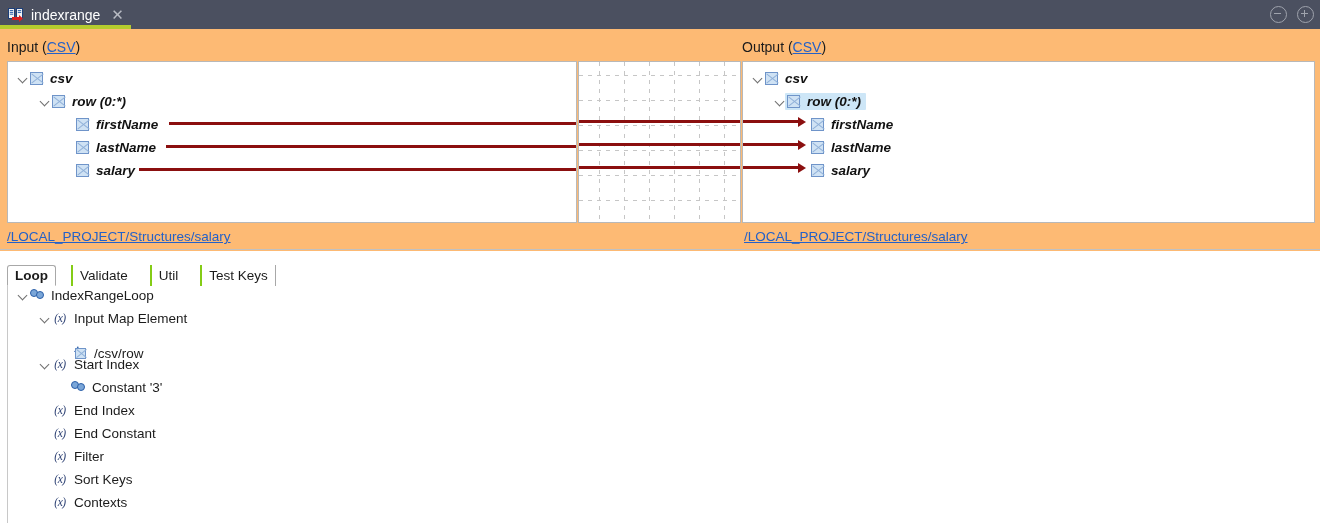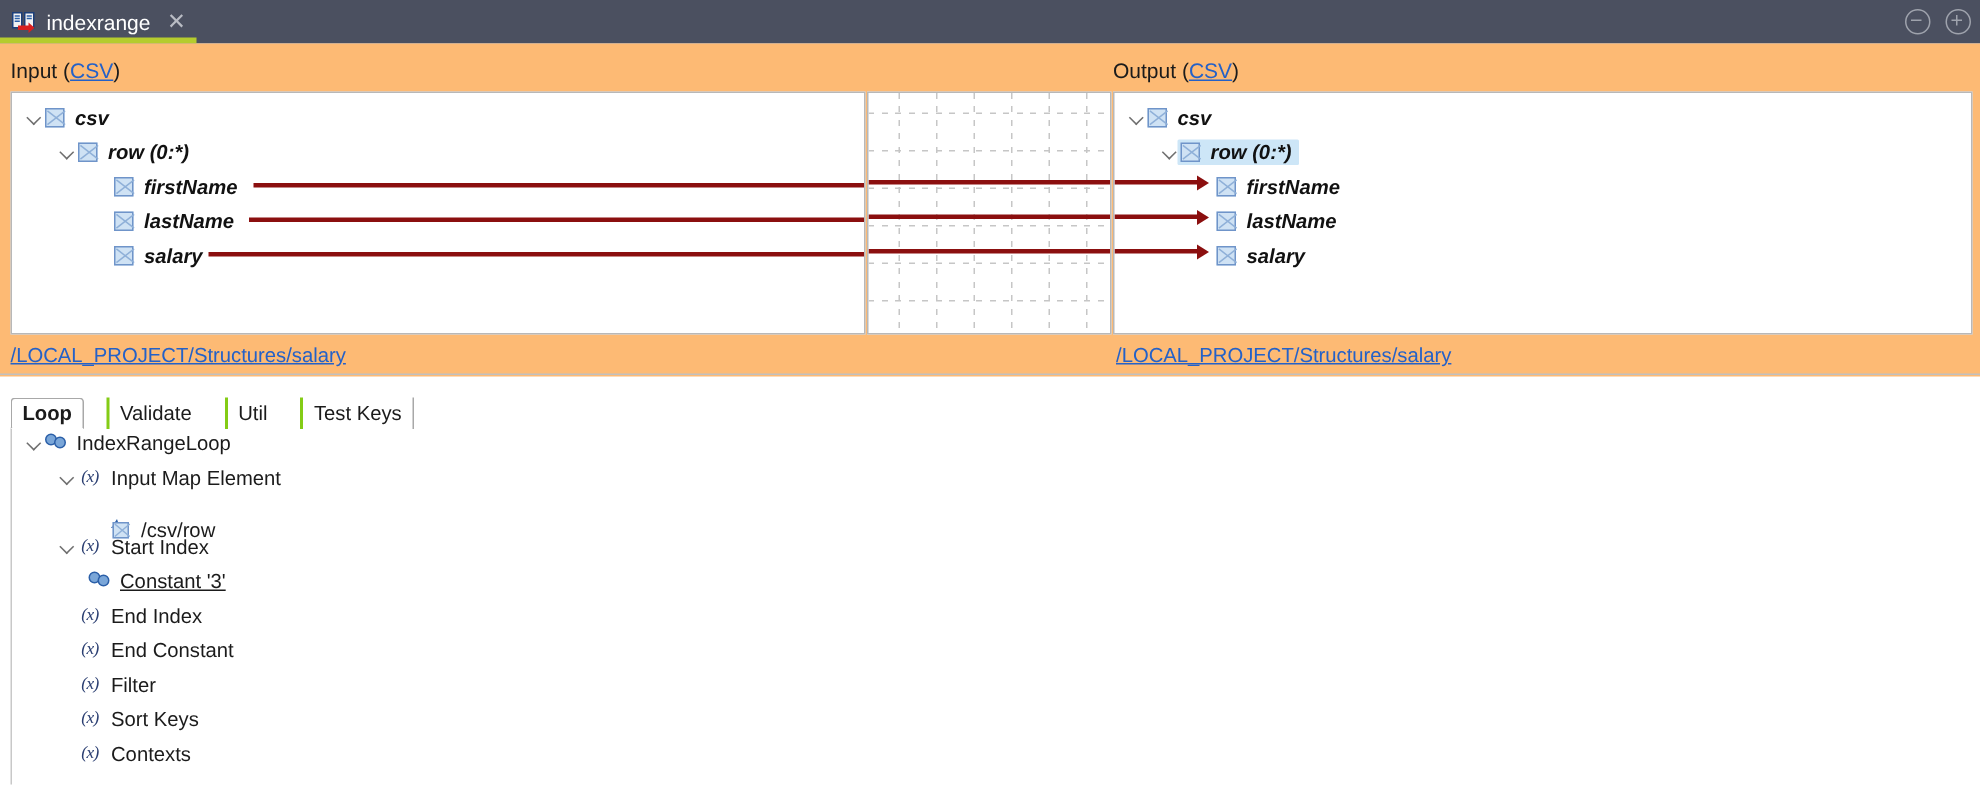--- a/index.html
+++ b/index.html
@@ -302,21 +302,21 @@
     </div>
 
     <div class="brow" style="left:30px;top:72px;">
       <span class="chev"></span>
       <span class="fx">
           <span>(<i>x</i>)</span>
         </span>
       <span class="blabel">Start Index</span>
     </div>
 
-    <div class="brow" style="left:51px;top:95px;text-decoration:underline;">
+    <div class="brow" style="left:63px;top:95px;">
       <span class="gear">
           <i class="g1"></i>
           <i class="g2"></i>
         </span>
       <span class="blabel">Constant '3'</span>
     </div>
 
     <div class="brow" style="left:44px;top:118px;">
       <span class="fx">
           <span>(<i>x</i>)</span>

